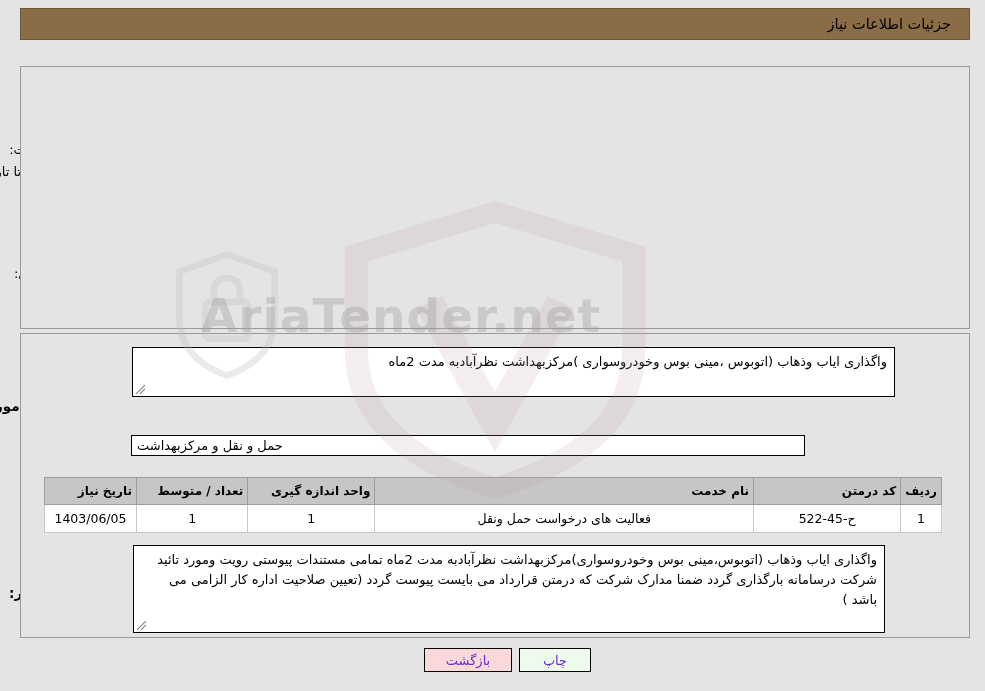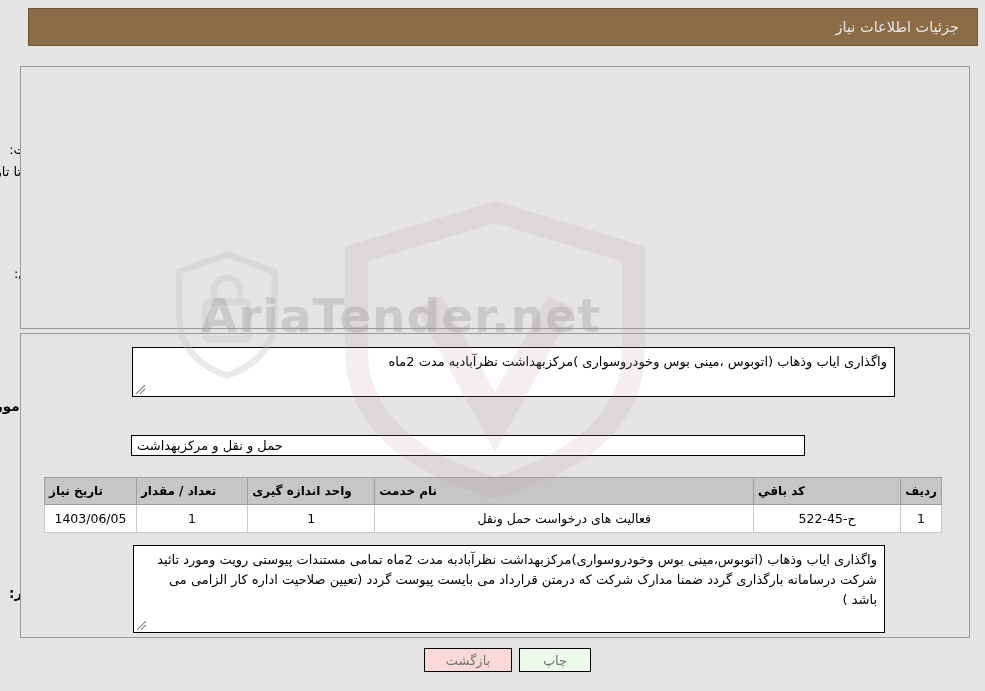--- a/index.html
+++ b/index.html
@@ -48,25 +48,25 @@
   .wm-big {
     position: absolute;
     left: 330px; top: 200px;
     width: 330px; height: 300px;
     opacity: .16;
   }
 
   
   .titlebar {
     position: absolute;
-    left: 28px; top: 8px;
-    width: 950px; height: 38px;
+    left: 20px; top: 8px;
+    width: 950px; height: 32px;
     background: #8a6d46;
     border: 1px solid #6d5536;
-    color: #e5e5e5;
+    color: #000000;
     display: flex;
     align-items: center;
     justify-content: flex-start;
     padding: 0 18px;
     font-size: 14.5px;
     z-index: 2;
   }
 
   
   .panel {
@@ -186,38 +186,38 @@
     background: #fff;
   }
   #svc-table th {
     background: #c6c6c6;
     border: 1px solid #9d9d9d;
     font-weight: bold;
     font-size: 12px;
     height: 27px;
     color: #000;
     padding: 0 4px;
-    text-align: left;
+    text-align: right;
   }
   #svc-table td {
     background: #ffffff;
     border: 1px solid #c8c8c8;
     height: 28px;
     text-align: center;
     color: #000;
     padding: 0 4px;
   }
 
   
   .btn {
     position: absolute;
     height: 24px;
     border: 1px solid #000;
     font-size: 13px;
-    color: #737373;
+    color: #6d28d9;
     display: flex;
     align-items: center;
     justify-content: center;
     cursor: pointer;
     z-index: 4;
     font-family: "DejaVu Sans", "Liberation Sans", sans-serif;
   }
   #btn-print  { left: 519px; top: 648px; width: 72px; background: #ecfbec; }
   #btn-back   { left: 424px; top: 648px; width: 88px; background: #fbd9d9; }
 </style>
@@ -294,24 +294,24 @@
 
   <div class="bold-head" style="right:856px; top:398px;">اطلاعات خدمات مورد نیاز</div>
 
   <div class="bold-lbl" style="right:862px; top:439px; width:100px;">گروه خدمت:</div>
   <div class="fld right" style="right:180px; top:435px; width:674px; z-index:4;">حمل و نقل و مرکزبهداشت</div>
 
   <table id="svc-table">
     <thead>
       <tr>
         <th style="width:36px;">ردیف</th>
-        <th style="width:148px;">کد باقي</th>
+        <th style="width:148px;">کد درمتن</th>
         <th style="width:382px;">نام خدمت</th>
         <th style="width:128px;">واحد اندازه گیری</th>
-        <th style="width:112px;">تعداد / مقدار</th>
+        <th style="width:112px;">تعداد / متوسط</th>
         <th style="width:92px;">تاریخ نیاز</th>
       </tr>
     </thead>
     <tbody>
       <tr>
         <td>1</td>
         <td>ح-45-522</td>
         <td>فعالیت های درخواست حمل ونقل</td>
         <td>1</td>
         <td>1</td>

